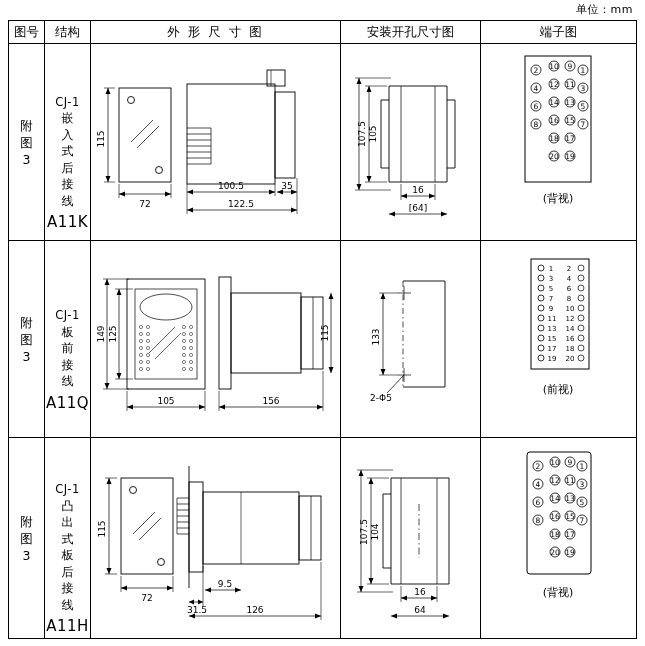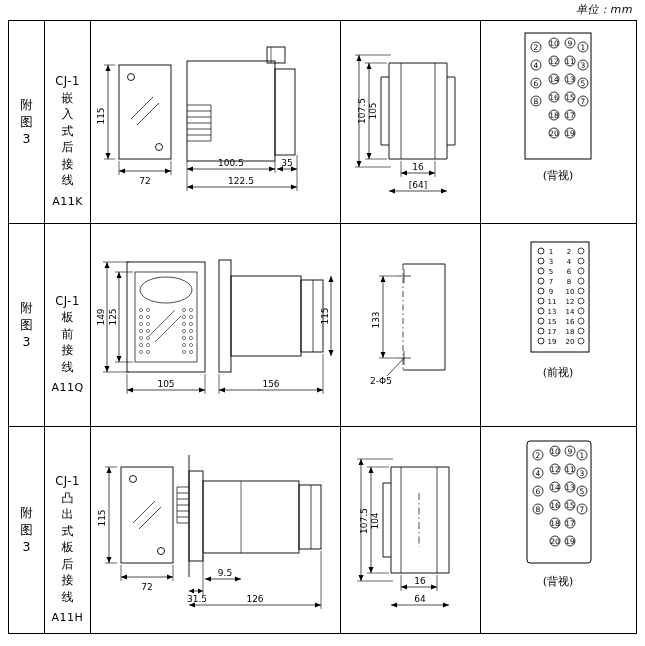--- a/index.html
+++ b/index.html
@@ -7,21 +7,21 @@
     width:645px;height:646px;
     background:#ffffff;
     font-family:"DejaVu Sans","Liberation Sans",sans-serif;
     color:#000;
     -webkit-font-smoothing:none;
   }
   .page{position:relative;width:645px;height:646px;}
 
   .unit{
     position:absolute;right:12px;top:2px;
-    font-size:11px;letter-spacing:0.5px;font-style:italic;
+    font-size:11px;letter-spacing:0.5px;
   }
 
   table.main{
     position:absolute;left:8px;top:20px;
     width:628px;height:614px;
     border-collapse:collapse;
     table-layout:fixed;
   }
   table.main td, table.main th{
     border:1px solid #000;
@@ -42,21 +42,21 @@
   .r3{height:200px;}
 
   .vtext{
     font-size:12.5px;line-height:17px;
     letter-spacing:0;
   }
   .structtext{
     font-size:12px;line-height:16.5px;
   }
   .structtext .model{font-size:11.5px;letter-spacing:0.5px;margin-top:40px;}
-  .structtext .code{font-size:11px;letter-spacing:0.5px;}
+  .structtext .code{font-size:15px;letter-spacing:0.5px;}
   .gapline{display:block;height:5px;}
 
   .cellwrap{position:relative;width:100%;height:100%;}
   svg{display:block;}
 
   text{font-family:"DejaVu Sans","Liberation Sans",sans-serif;}
 </style>
 </head>
 <body>
 
@@ -66,20 +66,27 @@
 
   <table class="main">
     <colgroup>
       <col class="col-no">
         <col class="col-struct">
         <col class="col-dim">
         <col class="col-hole">
         <col class="col-term">
     </colgroup>
     <tbody>
+        <tr>
+      <th class="hdr narrow">图号</th>
+      <th class="hdr narrow">结构</th>
+      <th class="hdr">外 形 尺 寸 图</th>
+      <th class="hdr narrow">安装开孔尺寸图</th>
+      <th class="hdr narrow">端子图</th>
+    </tr>
 
     <tr>
       <td class="r1">
         <div class="vtext">
           <div>附</div>
           <div>图</div>
           <div>3</div>
         </div>
       </td>
       <td>

